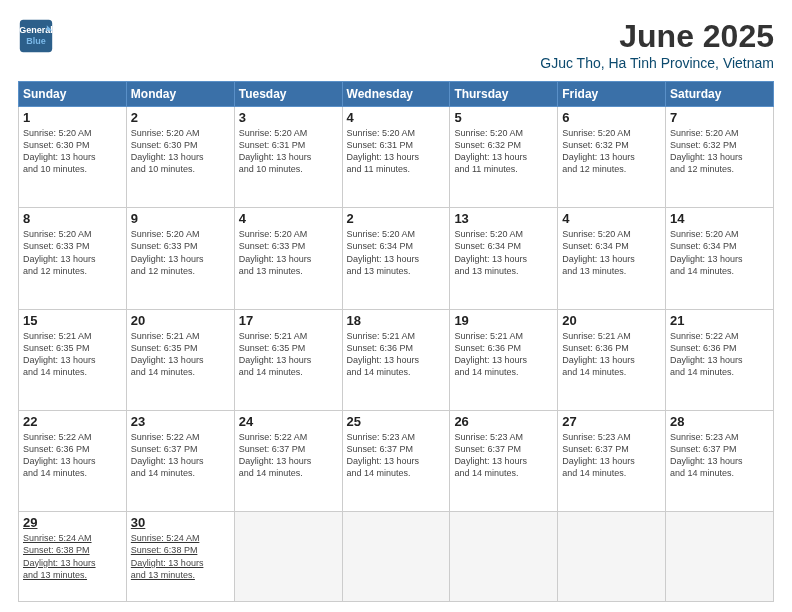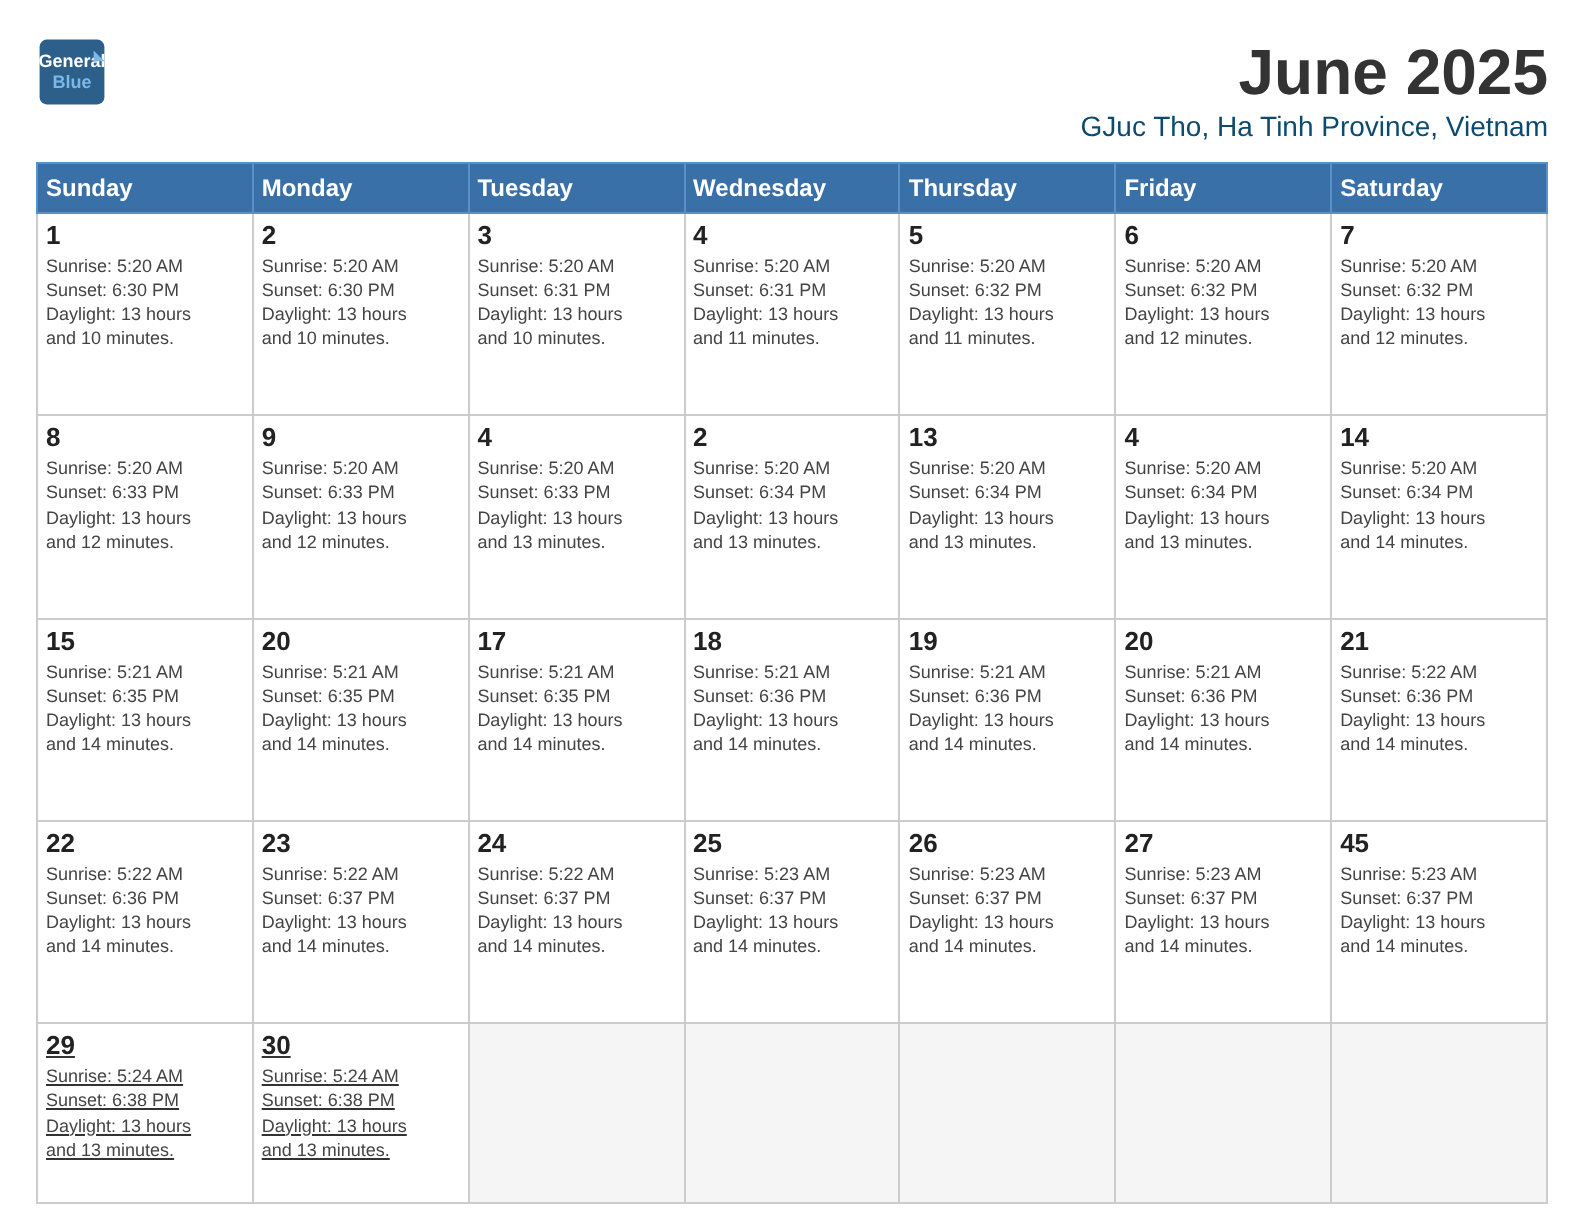--- a/index.html
+++ b/index.html
@@ -311,21 +311,21 @@
 and 14 minutes.</div>
           </td>
           <td>
             <span class="day-num">27</span>
             <div class="day-info" style="white-space: pre-line;">Sunrise: 5:23 AM
 Sunset: 6:37 PM
 Daylight: 13 hours
 and 14 minutes.</div>
           </td>
           <td>
-            <span class="day-num">45</span>
+            <span class="day-num">28</span>
             <div class="day-info" style="white-space: pre-line;">Sunrise: 5:23 AM
 Sunset: 6:37 PM
 Daylight: 13 hours
 and 14 minutes.</div>
           </td>
         </tr>
         <tr>
           <td>
             <span class="day-num">29</span>
             <div class="day-info" style="white-space: pre-line;">Sunrise: 5:24 AM

